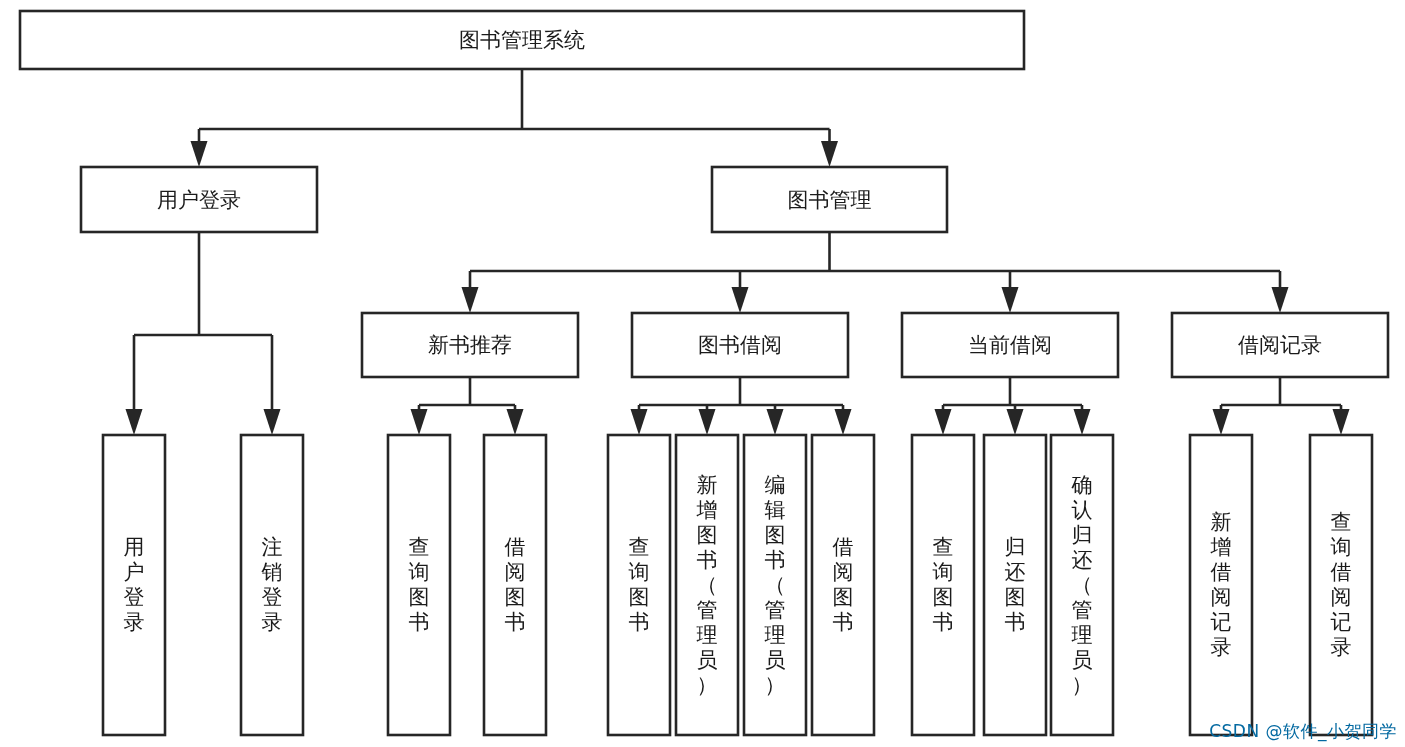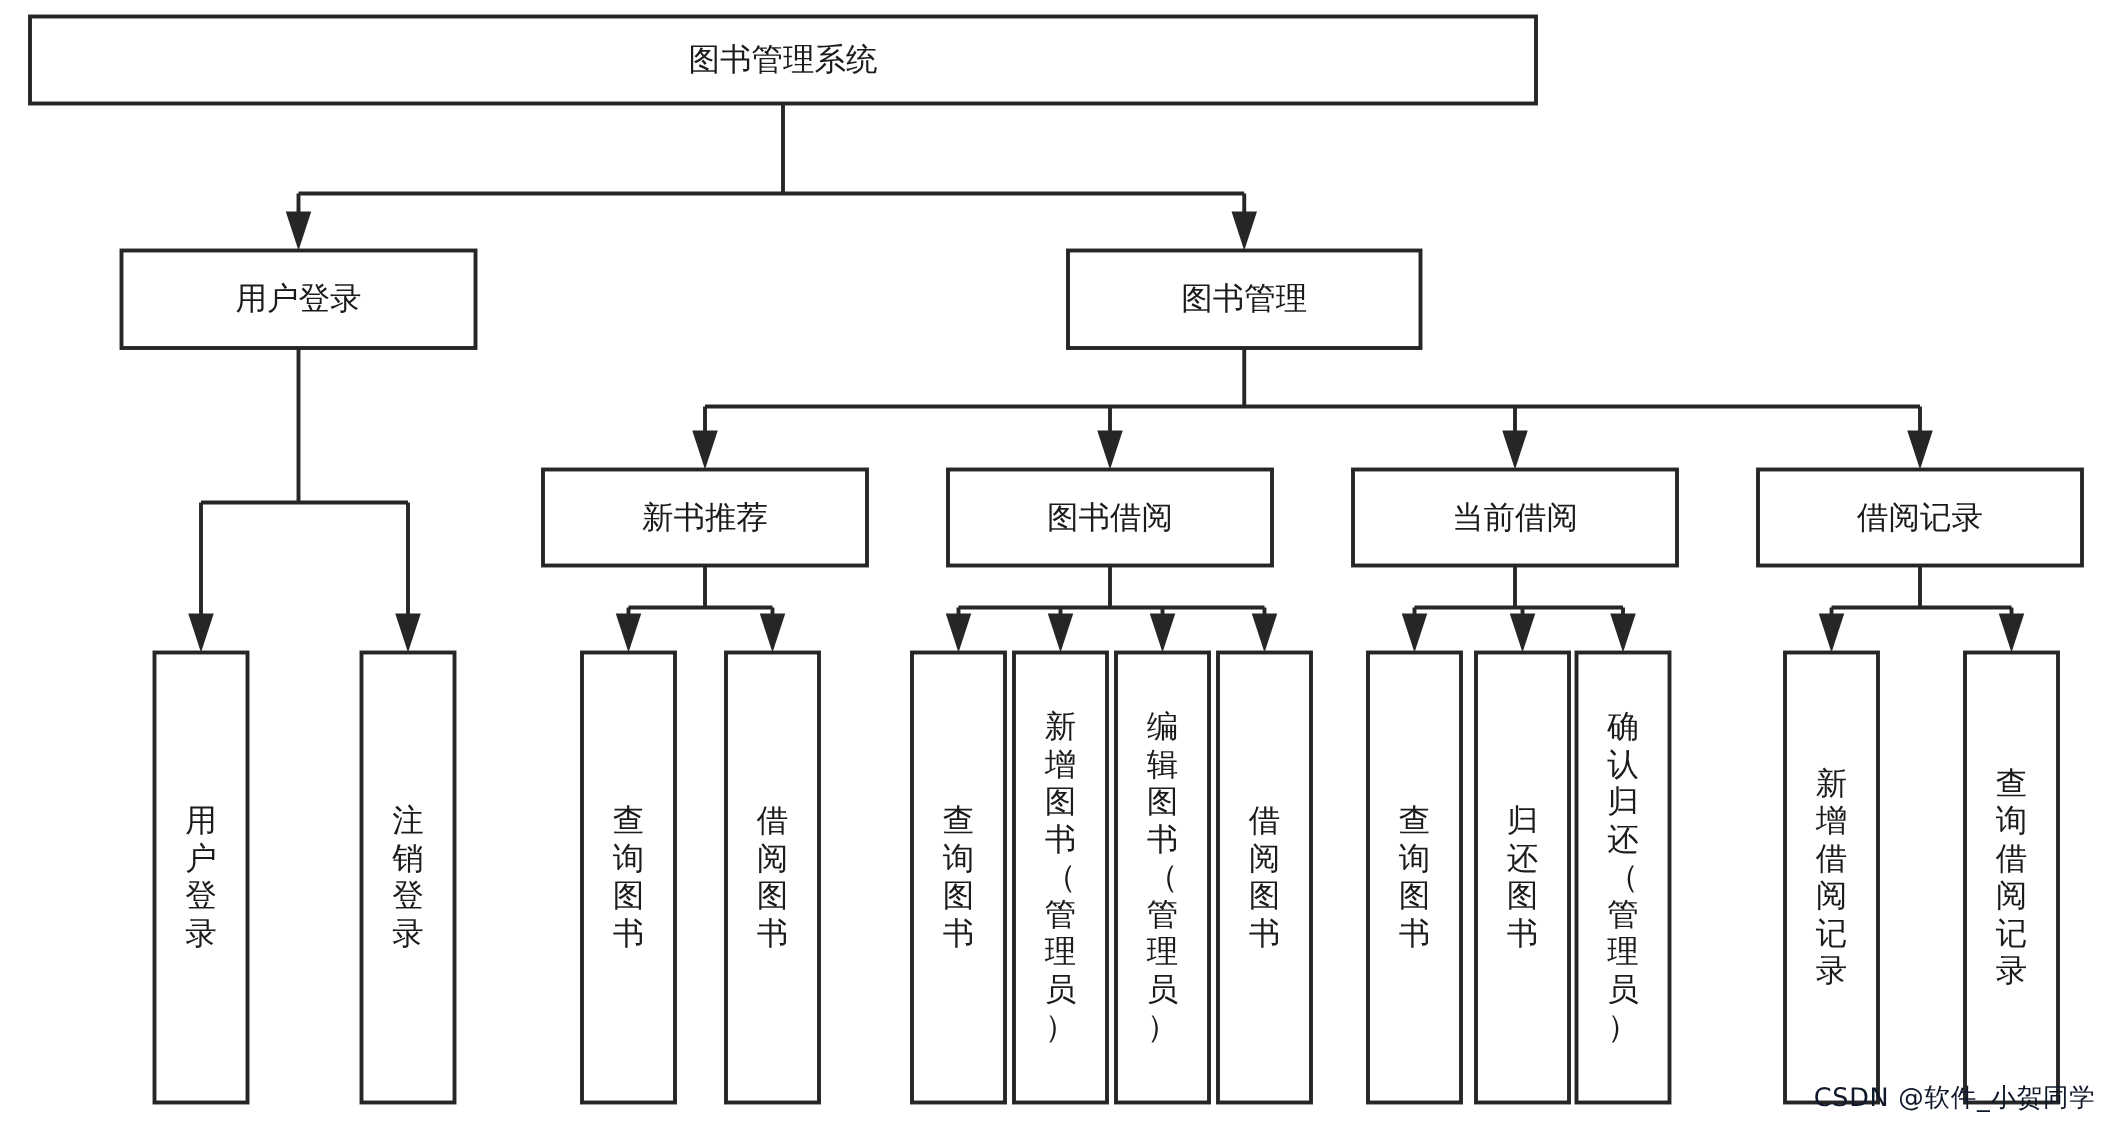--- a/index.html
+++ b/index.html
@@ -53,21 +53,21 @@
   .arrow-head {
     fill: #262626;
     stroke: none;
   }
   .watermark {
     position: absolute;
     right: 8px;
     bottom: 4px;
     font-family: "DejaVu Sans", "Liberation Sans", sans-serif;
     font-size: 17px;
-    color: #0f172a;
+    color: #0369a1;
     letter-spacing: 0.5px;
     user-select: none;
     pointer-events: none;
   }
 </style>
 </head>
 <body>
 
 <div id="stage">
   <svg id="diagram" viewBox="0 0 1405 747">

